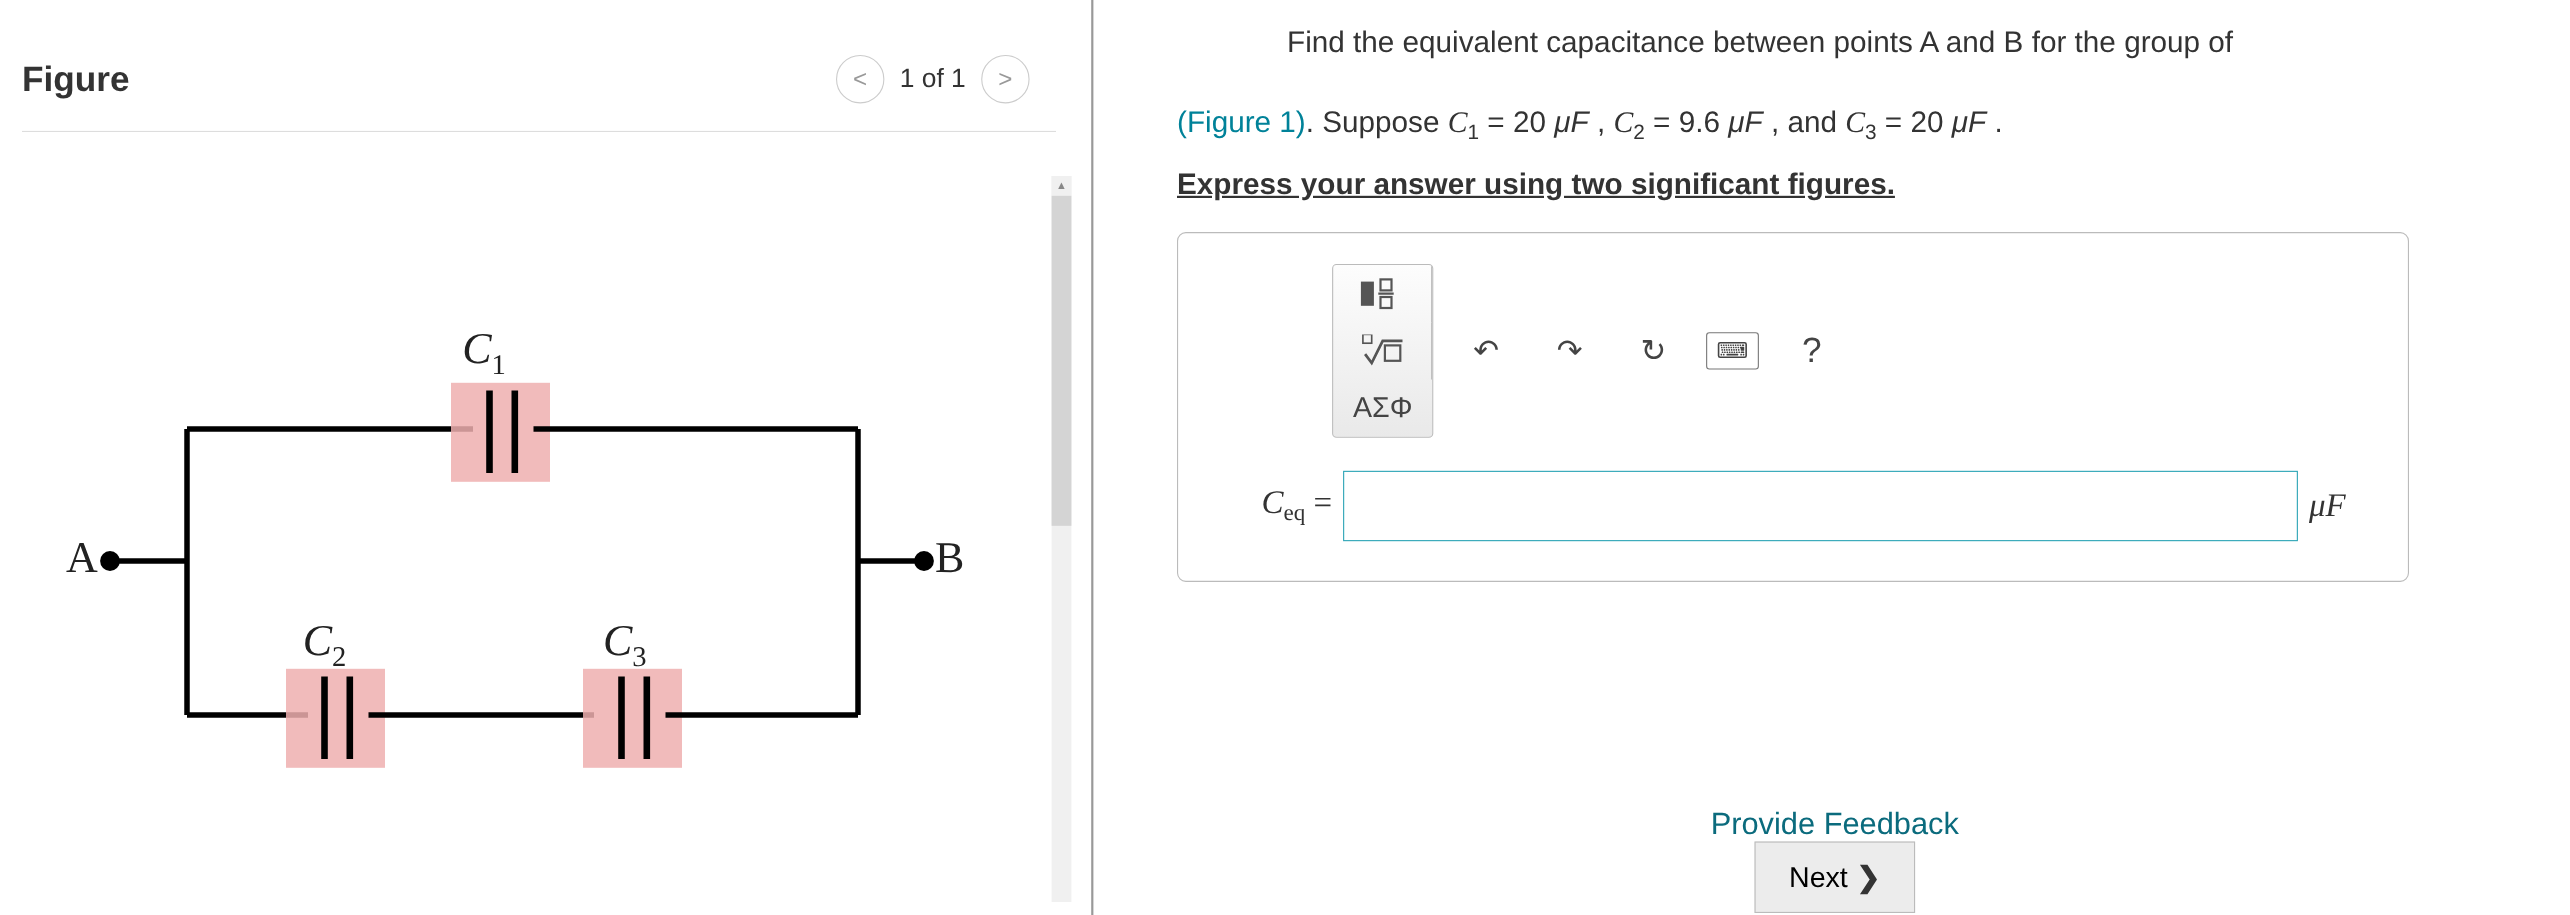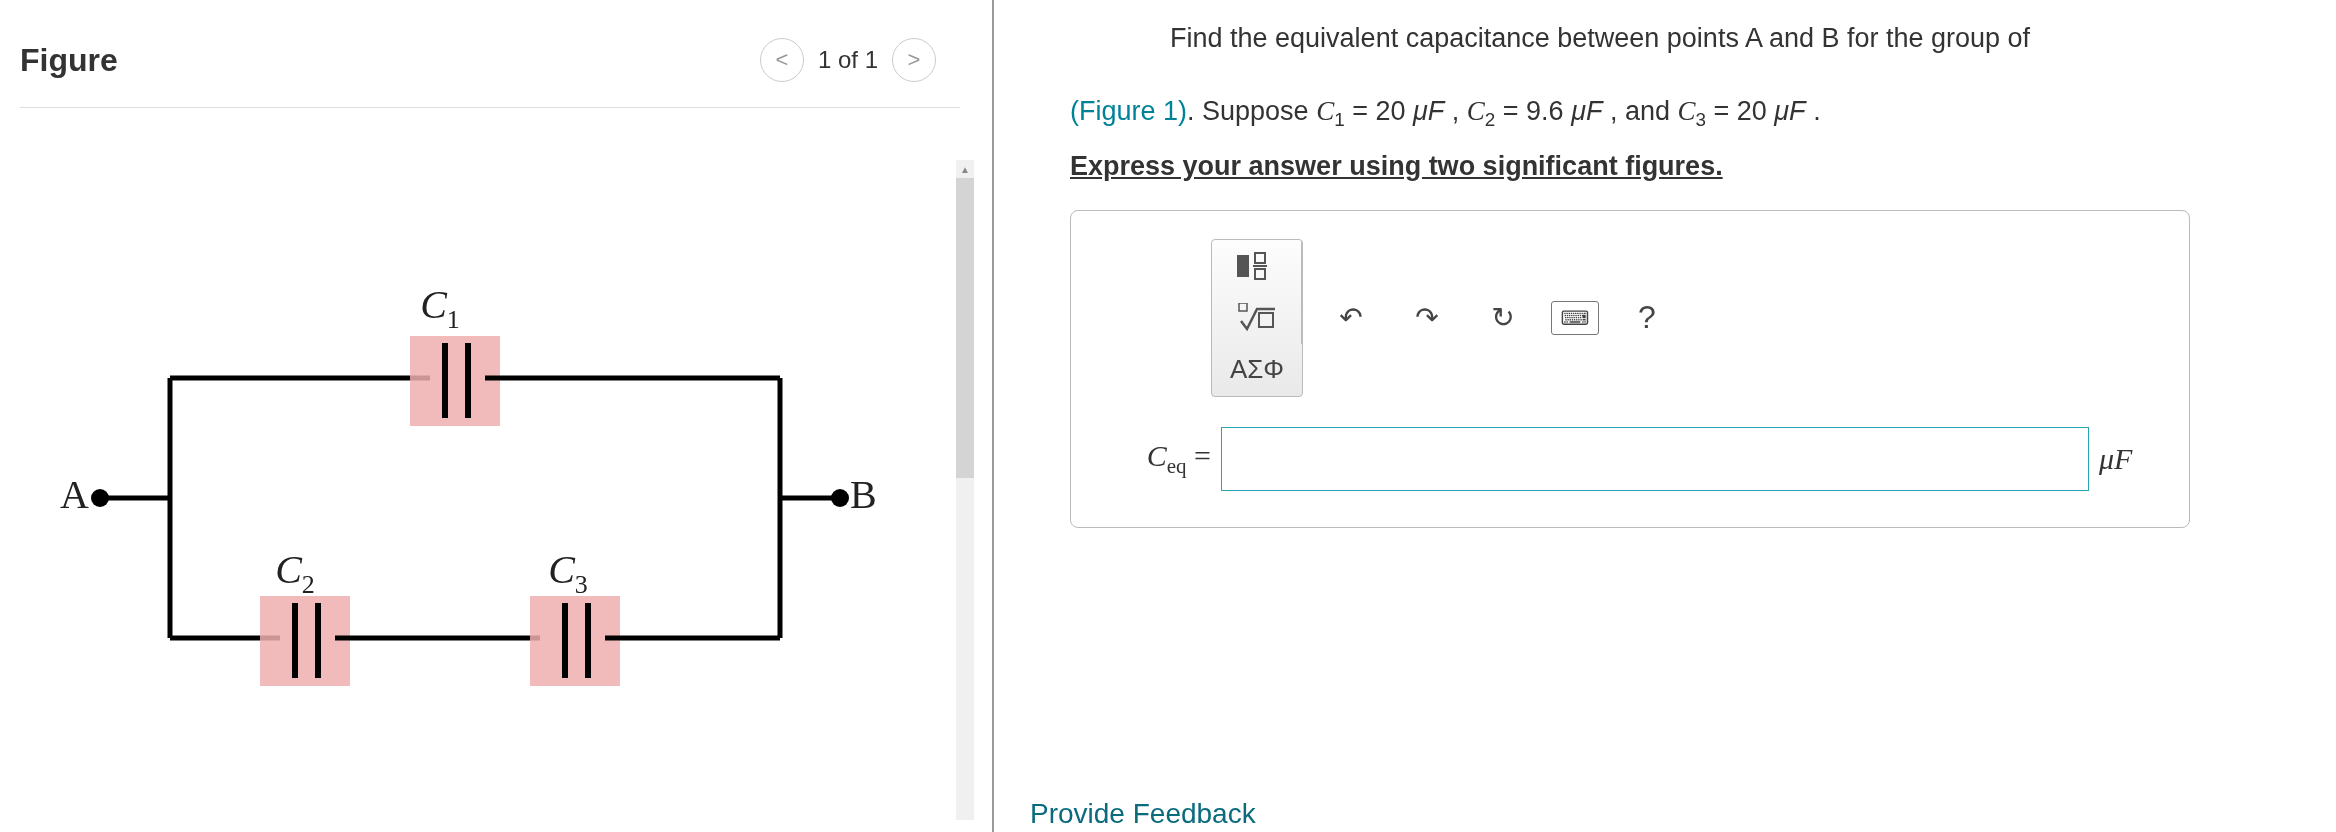--- a/index.html
+++ b/index.html
@@ -12,21 +12,21 @@
     height: 832px;
     overflow: hidden;
     position: relative;
   }
   .left-panel {
     position: absolute;
     left: 0;
     top: 0;
     width: 980px;
     height: 832px;
-    padding: 8px 20px 20px 20px;
+    padding: 20px 20px 20px 20px;
   }
   .figure-header {
     display: flex;
     align-items: center;
     justify-content: space-between;
     padding: 30px 0 25px 0;
     border-bottom: 1px solid #ddd;
     margin-bottom: 20px;
   }
   .figure-title {
@@ -222,20 +222,21 @@
   }
   .footer-row {
     position: absolute;
     left: 1030px;
     bottom: 2px;
     right: 20px;
     display: flex;
     align-items: center;
     justify-content: space-between;
     padding-right: 10px;
+    flex-direction: column;
   }
   .feedback-link {
     color: #0b6b7d;
     font-size: 28px;
     cursor: pointer;
   }
   .next-btn {
     background: #ececec;
     border: 1px solid #bbb;
     font-size: 26px;
@@ -361,13 +362,17 @@
       </div>
       <input class="answer-input" type="text" value="" style="">
       <div class="unit-label">μF</div>
     </div>
   </div>
 
 </div>
 
 <div class="footer-row">
   <span class="feedback-link">Provide Feedback</span>
+  <button class="next-btn">
+    <span>Next</span>
+    <span class="chev">❯</span>
+  </button>
 </div>
 
 </body></html>

